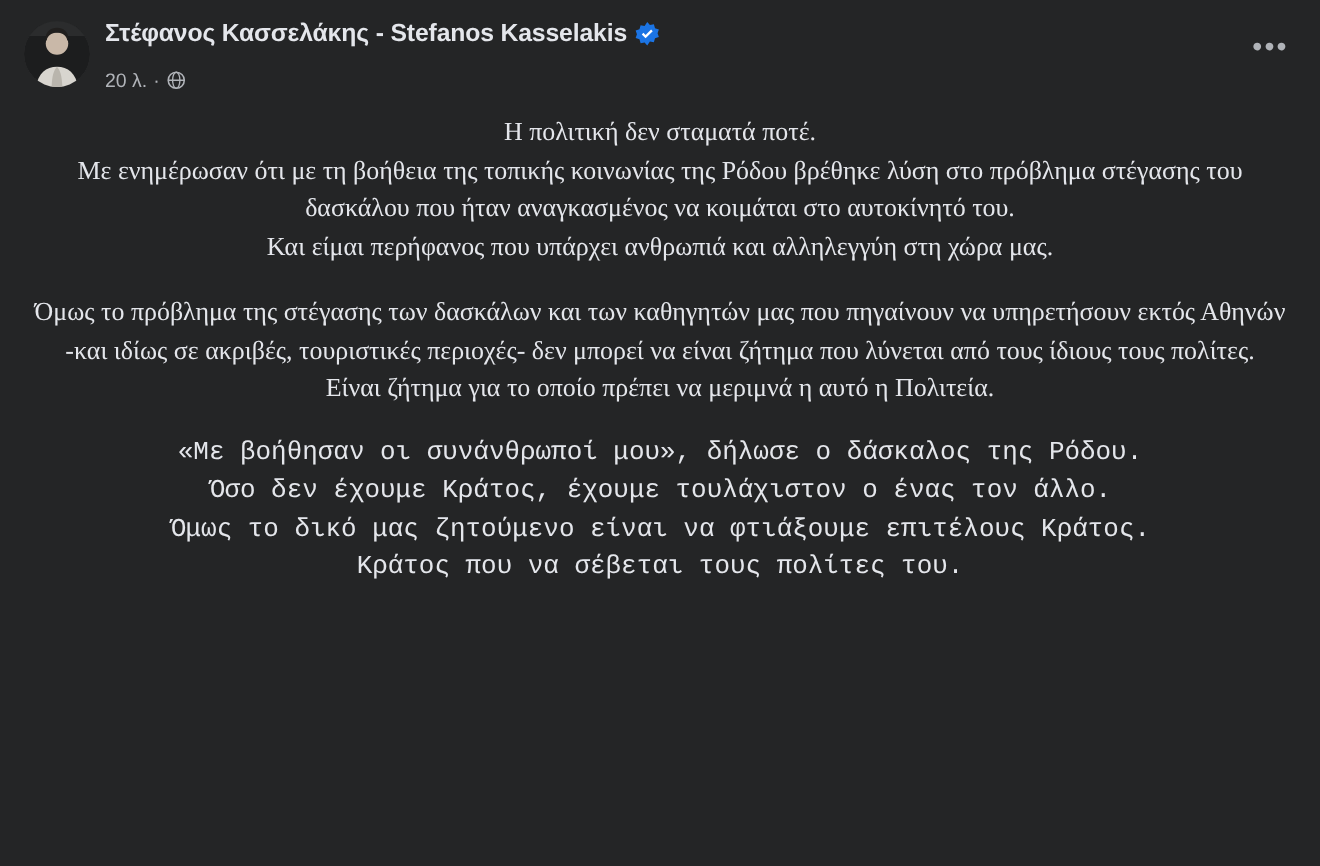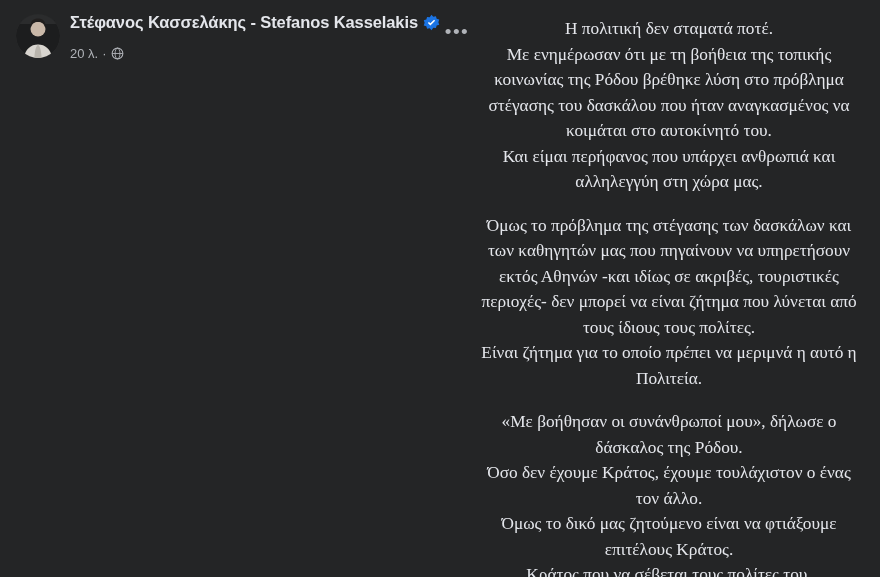--- a/index.html
+++ b/index.html
@@ -14,21 +14,21 @@
     font-family: "Liberation Sans", sans-serif;
     color: #e4e6eb;
   }
   .post {
     width: 880px;
     height: 577px;
     box-sizing: border-box;
     padding: 8px 16px 0 16px;
     background: #242526;
     display: flex;
-    flex-direction: row;
+    flex-direction: column;
   }
   .post-header {
     display: flex;
     align-items: flex-start;
     padding: 4px 0 6px 0;
   }
   .avatar {
     width: 44px;
     height: 44px;
     border-radius: 50%;
@@ -96,21 +96,21 @@
     font-size: 17.3px;
     line-height: 25.5px;
     color: #e4e6eb;
     font-family: "Liberation Serif", serif;
   }
   .para {
     margin: 0 0 18px 0;
     white-space: pre-line;
     text-align: center;
   }
-  .para:last-child { margin-bottom: 0; }
+  .para:last-child { margin-bottom: 0; font-family: Liberation Mono, monospace; }
 </style>
 </head>
 <body>
 
 <div class="post">
 
   <div class="post-header">
 
     <div class="avatar">
       <svg width="44" height="44" viewBox="0 0 44 44" aria-hidden="true">

